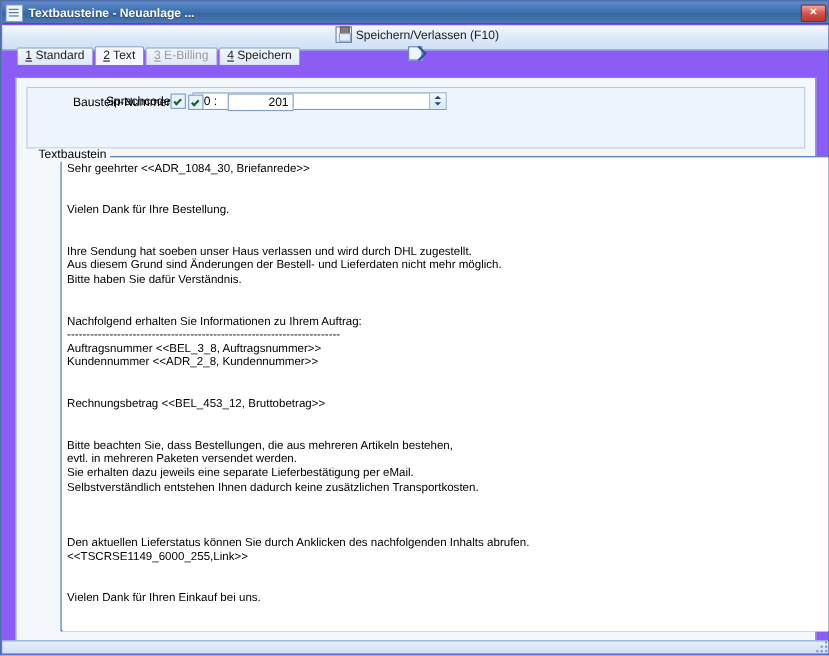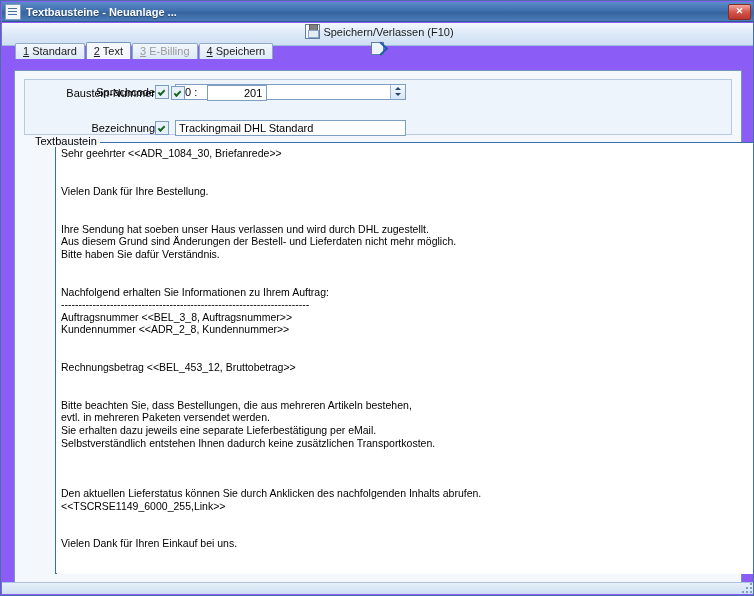--- a/index.html
+++ b/index.html
@@ -366,27 +366,20 @@
       </div>
 
       <div class="frow r2">
         <span class="flabel">Baustein-Nummer</span>
         <span class="chk"></span>
         <span class="field field-num">
           <span class="field-text">201</span>
         </span>
       </div>
 
-      <div class="frow r3">
-        <span class="flabel">Bezeichnung</span>
-        <span class="chk"></span>
-        <span class="field field-name">
-          <span class="field-text">Trackingmail DHL Standard</span>
-        </span>
-      </div>
     </div>
 
     <span class="group-caption">Textbaustein</span>
     <div class="textgroup">
       <div class="editor">Sehr geehrter &lt;&lt;ADR_1084_30, Briefanrede&gt;&gt;
 
 
 Vielen Dank für Ihre Bestellung.
 
 

